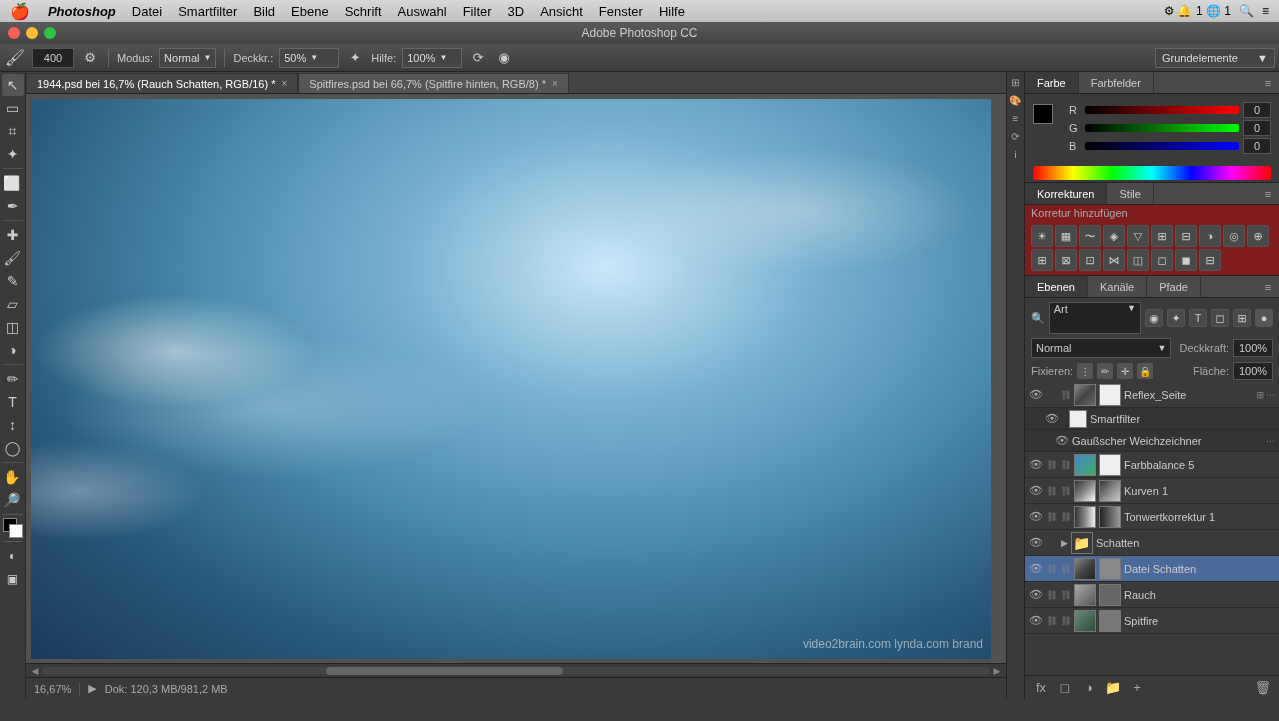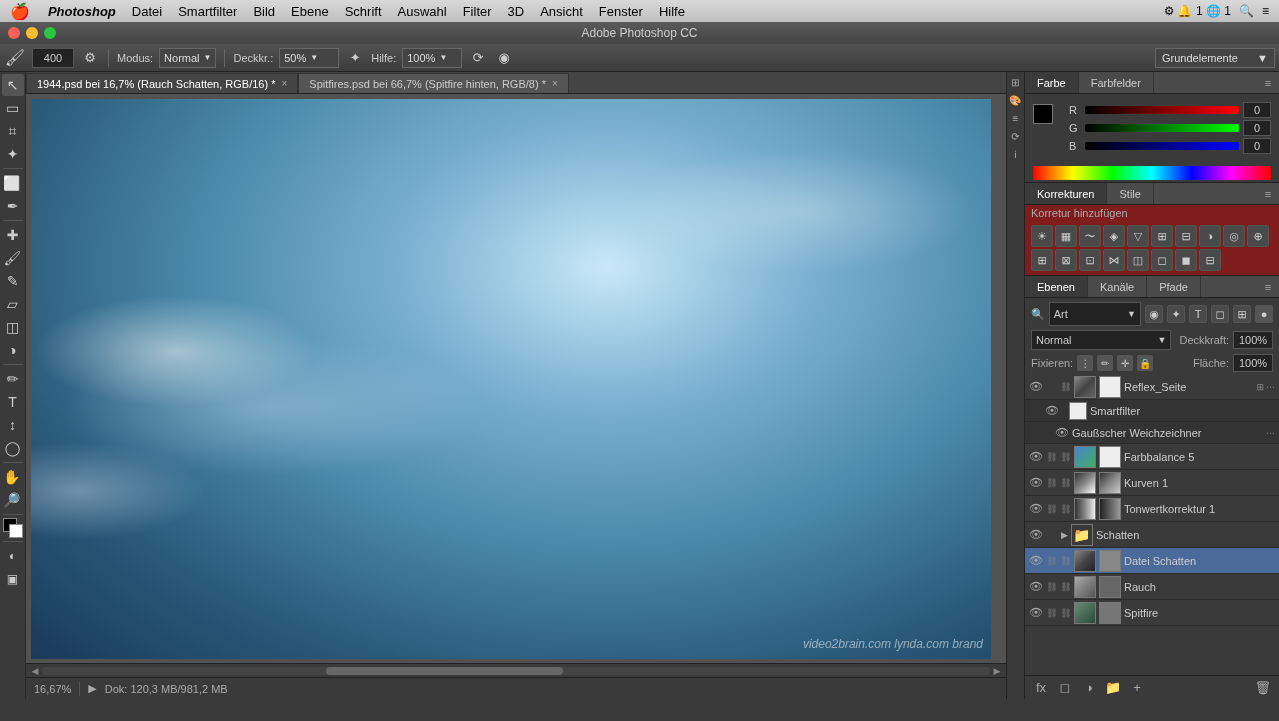--- a/index.html
+++ b/index.html
@@ -294,28 +294,27 @@
       overflow: hidden;
       min-height: 0;
     }
     .ebenen-controls {
       padding: 4px 6px;
       display: flex;
       align-items: center;
       gap: 4px;
     }
     .layer-filter-dropdown {
-      height: 24px;
+      height: 32px;
       background: #222;
       border: 1px solid #555;
       color: #ccc;
       font-size: 11px;
       padding: 0 4px;
       display: flex;
-      align-items: center;
       gap: 2px;
       flex: 1;
     }
     .layer-mode-dropdown {
       flex: 1;
       height: 20px;
       background: #222;
       border: 1px solid #555;
       color: #ccc;
       font-size: 11px;
@@ -445,21 +444,20 @@
 
     .layer-chain-icon { width: 10px; display: flex; align-items: center; justify-content: center; font-size: 9px; color: #888; }
 
     
     .watermark {
       position: absolute;
       bottom: 8px;
       right: 8px;
       color: rgba(255,255,255,0.5);
       font-size: 12px;
-      font-style: italic;
       pointer-events: none;
     }
   </style>
 </head>
 <body>
 
 <div id="menu-bar">
   <span class="apple-logo">🍎</span>
   <span class="app-name">Photoshop</span>
   <span class="menu-item">Datei</span>

